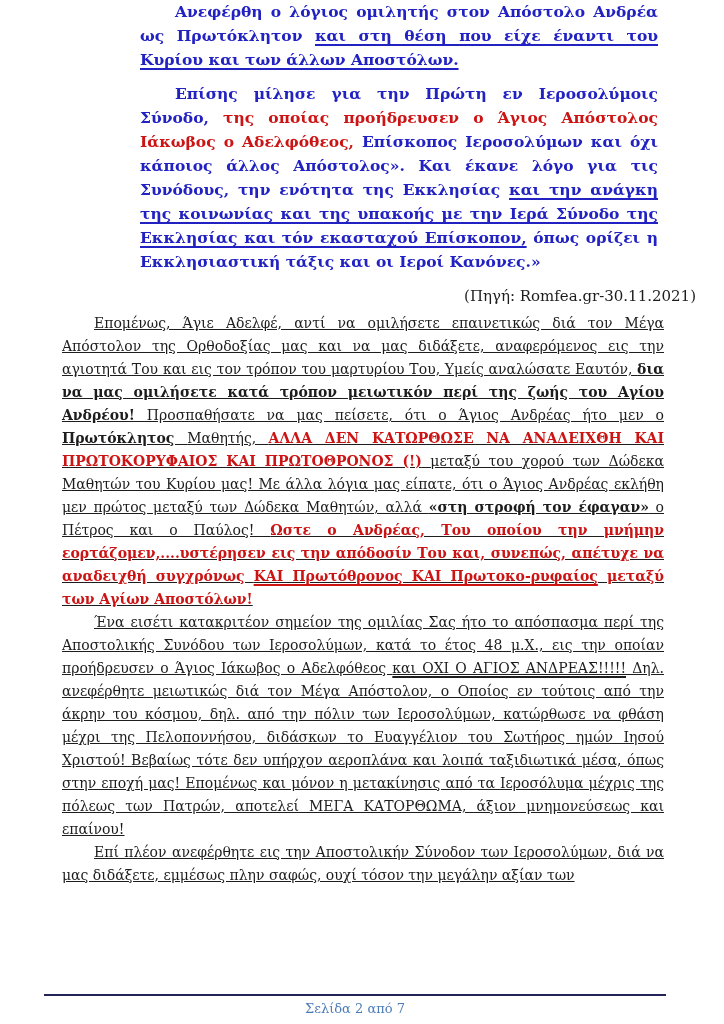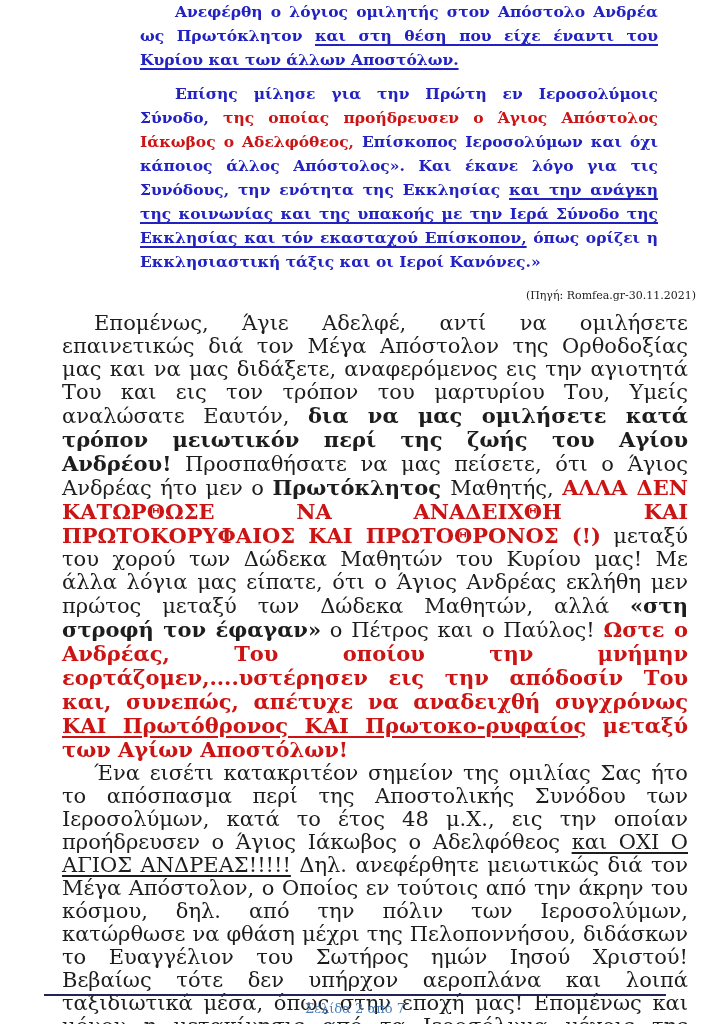--- a/index.html
+++ b/index.html
@@ -12,29 +12,30 @@
   .quote-p{
     margin:0 66px 10px 140px;
     text-align:justify;
     font-size:15.5px;line-height:24px;
     text-indent:35px;
     font-weight:bold;
   }
   .source-line{
     margin:12px 28px 6px 0;
     text-align:right;
-    font-size:11px;line-height:20px;
+    font-size:15px;line-height:20px;
     color:var(--black);
   }
   .body-p{
-    margin:0 36px 0 62px;
+    margin:0 60px 0 62px;
     text-align:justify;
-    font-size:21px;line-height:23px;
+    font-size:14px;line-height:23px;
     text-indent:32px;
     color:var(--black);
+    text-decoration:underline;
   }
   .footer{
     position:absolute;left:44px;right:58px;bottom:6px;text-align:center;
   }
   .footer-rule{
     border:0;border-top:2px solid var(--rule);margin:0 0 2px 0;
   }
   .page-num{
     color:var(--footer_blue);
     font-size:13px;line-height:18px;

